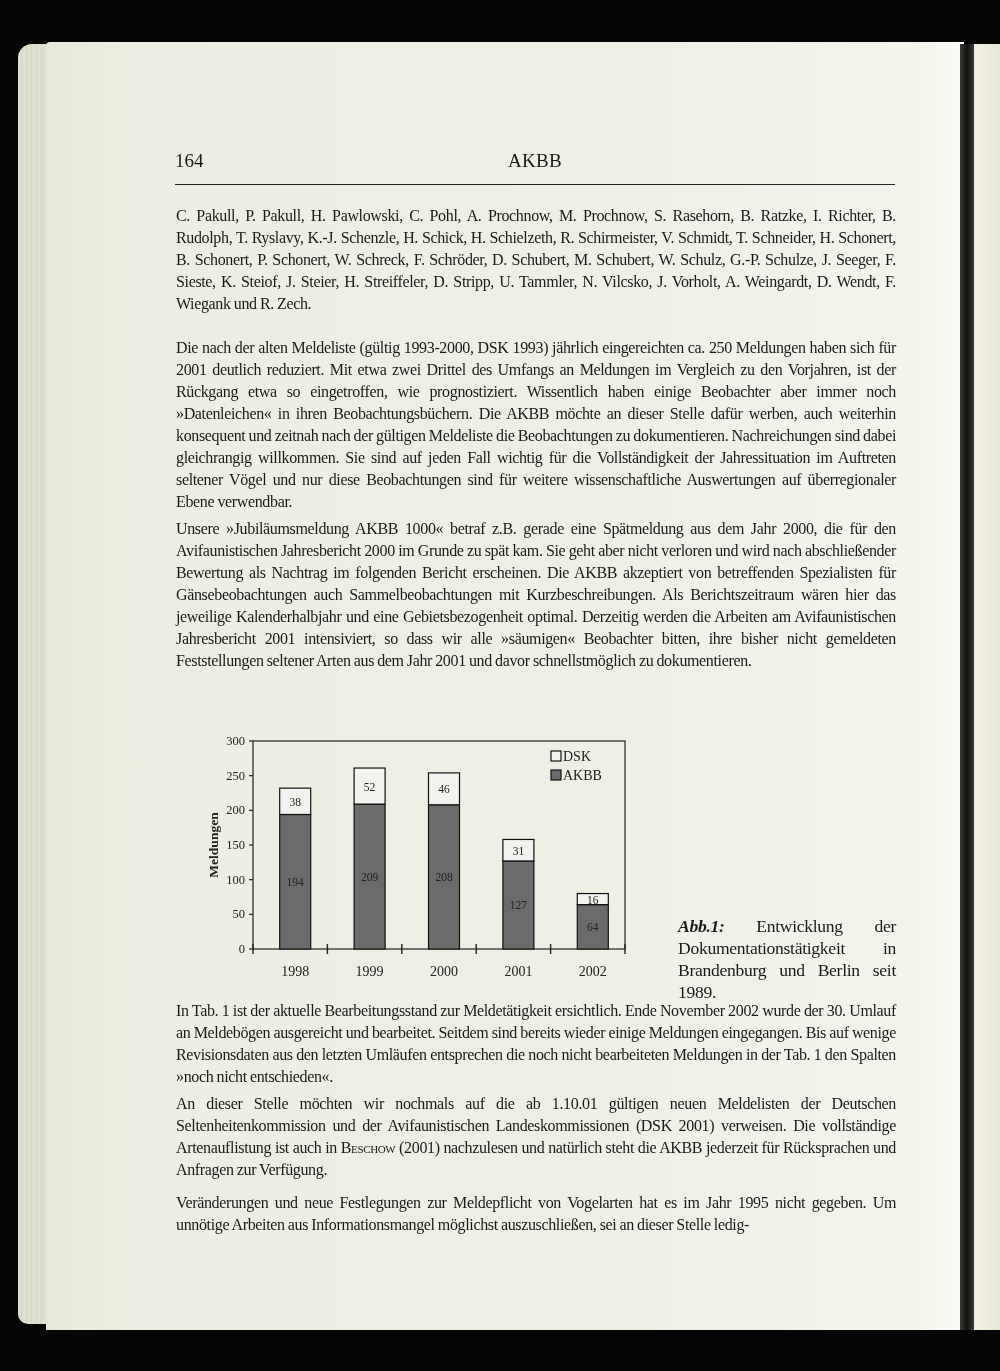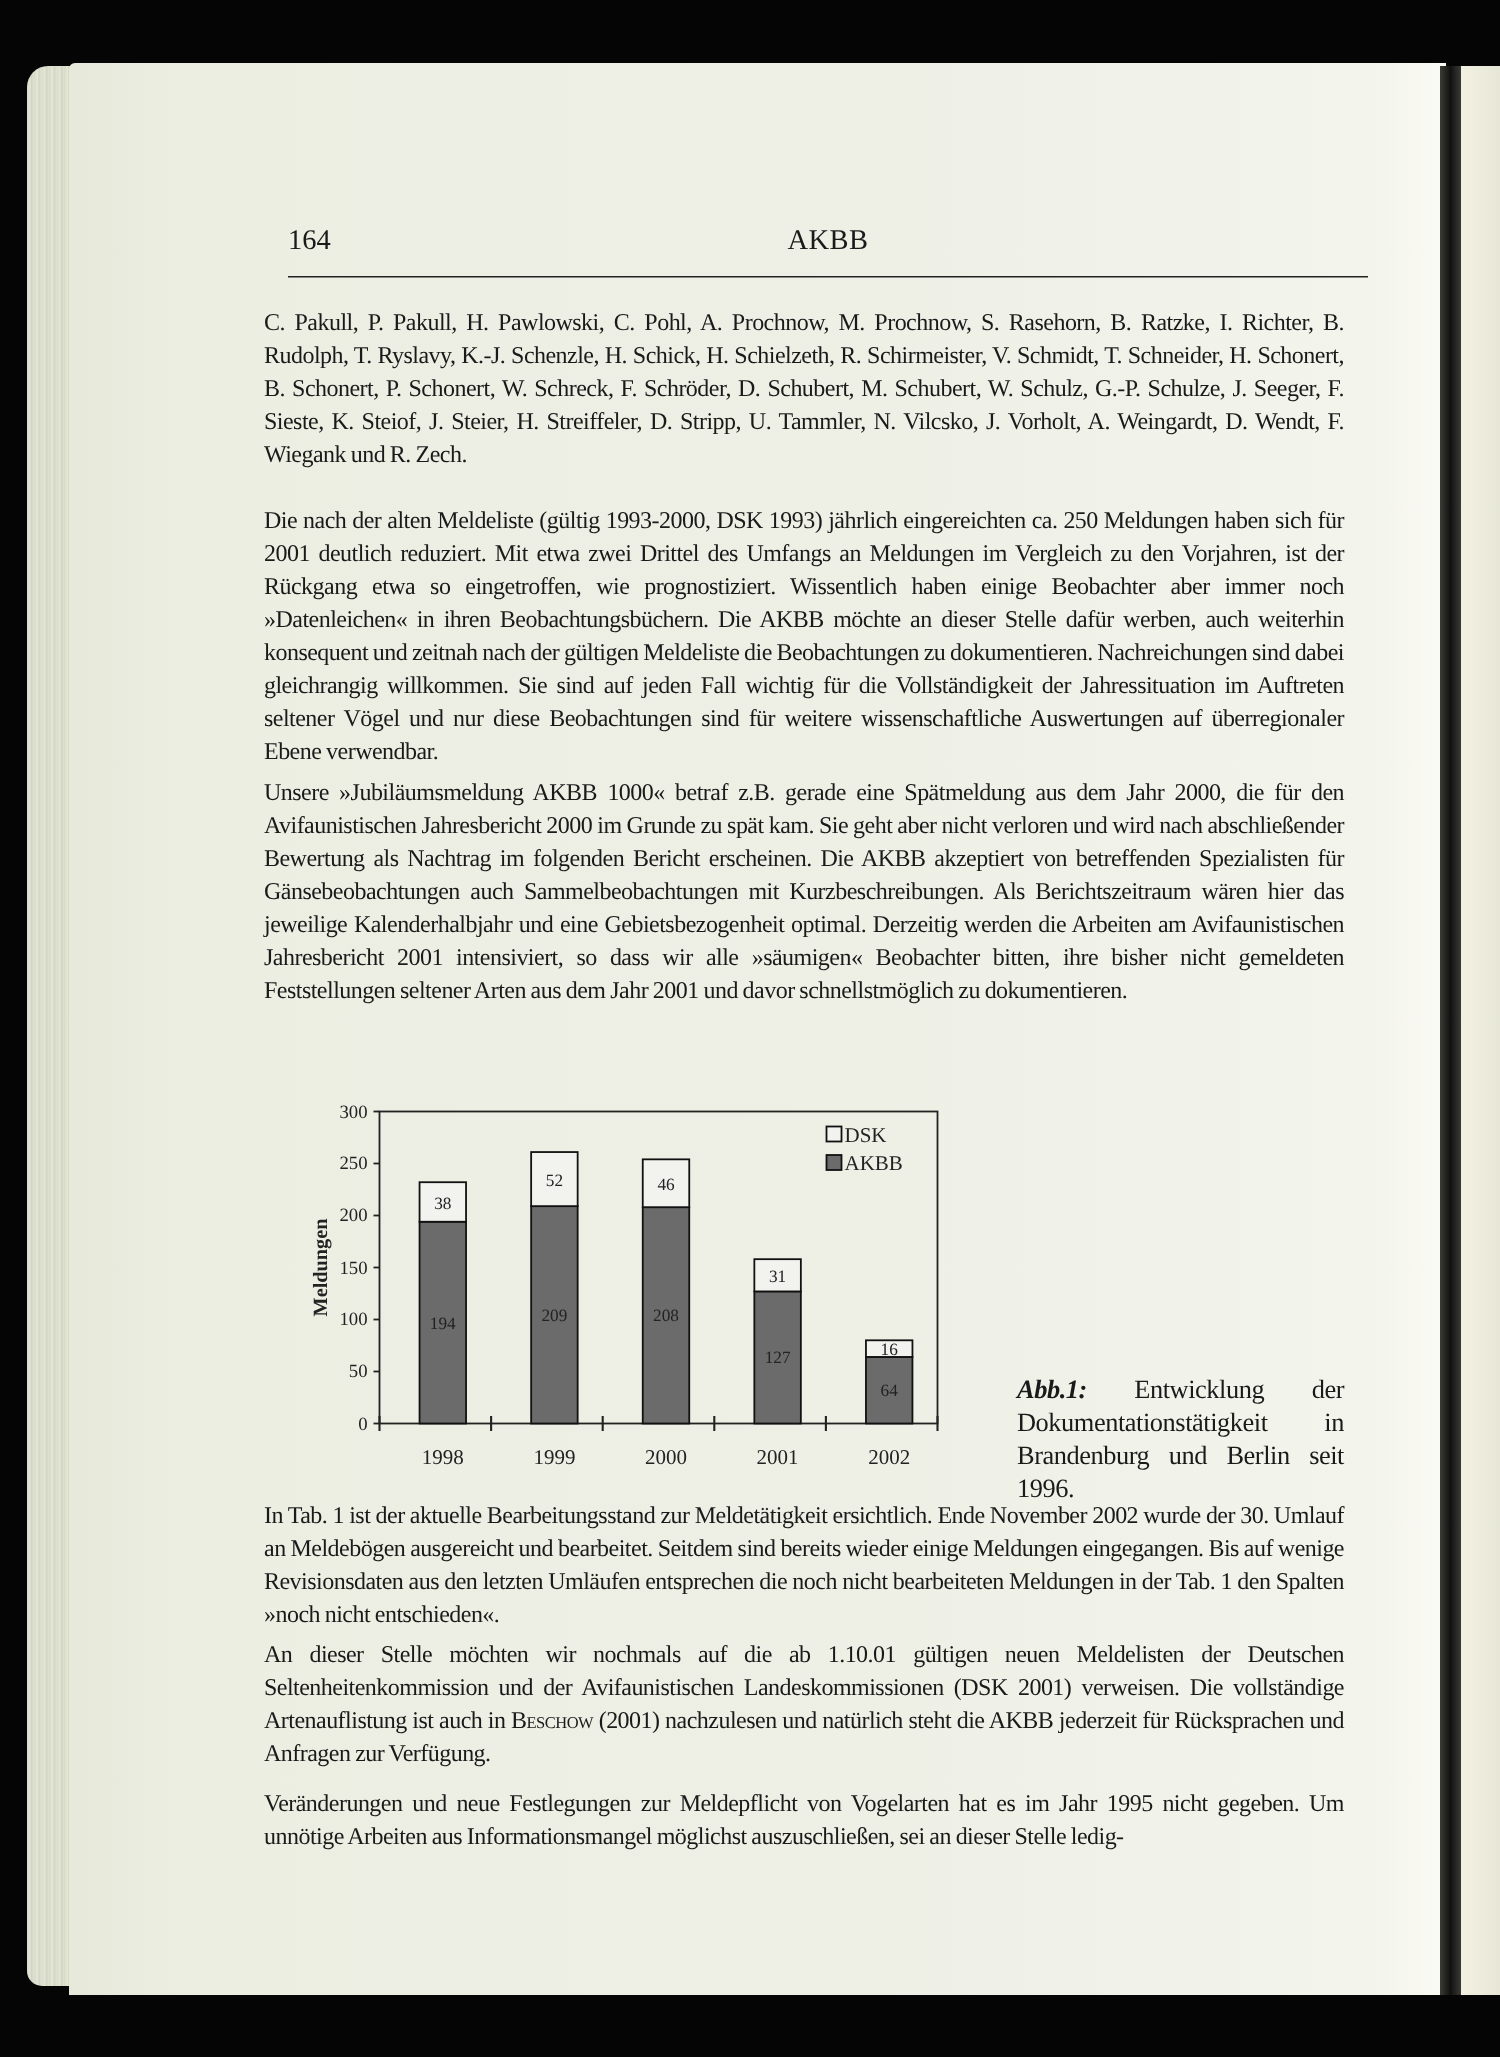--- a/index.html
+++ b/index.html
@@ -8,21 +8,21 @@
   .page-stack { position:absolute; left:18px; top:44px; width:40px; height:1280px;
          background:repeating-linear-gradient(90deg,#d9dccb 0px,#e4e6d6 2px,#d2d5c3 3px,#e2e4d3 5px);
          border-radius:14px 0 0 10px; }
   .page { position:absolute; left:46px; top:42px; width:918px; height:1288px;
           background:linear-gradient(90deg,#e6e8da 0%,#eceee2 8%,#eef0e6 60%,#f3f4ec 95%,#fbfbf5 100%);
           border-radius:4px 0 0 0; }
   .gutter { position:absolute; left:960px; top:44px; width:14px; height:1286px;
           background:linear-gradient(90deg,#3a3a36,#111 50%,#3a3a36); }
   .next-page { position:absolute; left:974px; top:44px; width:26px; height:1286px;
           background:linear-gradient(90deg,#f2f1e2,#e7e7d8); }
-  .header { position:absolute; top:150px; left:192px; width:720px; height:34px; border-bottom:1.5px solid #222; }
+  .header { position:absolute; top:150px; left:175px; width:720px; height:34px; border-bottom:1.5px solid #222; }
   .pageno { position:absolute; left:0; top:0; font-size:19px; }
   .running { position:absolute; left:0; right:0; text-align:center; top:0; font-size:19px; letter-spacing:0.3px; }
   .para { position:absolute; left:176px; width:720px; font-size:16px; line-height:22px;
           text-align:justify; letter-spacing:-0.35px; word-spacing:-0.5px; }
   .sc { font-variant:small-caps; }
   .caption { position:absolute; left:678px; top:915px; width:218px; font-size:17.6px; line-height:22px;
              text-align:justify; letter-spacing:-0.3px; }
   .caption b { font-weight:bold;font-style:italic; }
   .chart { position:absolute; left:196px; top:728px; width:440px; height:262px; }
   .chart svg text { font-family:"Liberation Serif", serif; }
@@ -94,20 +94,20 @@
       <text x="396.8" y="175.57999999999998" font-size="11.5" text-anchor="middle" fill="#222">16</text>
       <text x="396.8" y="248" font-size="14" text-anchor="middle" fill="#222">2002</text>
       <rect x="355" y="23" width="10" height="10" fill="#f2f2ee" stroke="#111" stroke-width="1.2"></rect>
       <text x="367" y="33" font-size="14" fill="#222">DSK</text>
       <rect x="355" y="42" width="10" height="10" fill="#6b6b6b" stroke="#111" stroke-width="1.2"></rect>
       <text x="367" y="52" font-size="14" fill="#222">AKBB</text>
     </svg>
 </div>
 
 <div class="caption">
-  <b>Abb.1:</b><span> Entwicklung der Dokumentationstätigkeit in Brandenburg und Berlin seit 1996.</span>
+  <b>Abb.1:</b><span> Entwicklung der Dokumentationstätigkeit in Brandenburg und Berlin seit 1989.</span>
 </div>
 
 <div class="para" style="top:1000px;">In Tab. 1 ist der aktuelle Bearbeitungsstand zur Meldetätigkeit ersichtlich. Ende November 2002 wurde der 30. Umlauf an Meldebögen ausgereicht und bearbeitet. Seitdem sind bereits wieder einige Meldungen eingegangen. Bis auf wenige Revisionsdaten aus den letzten Umläufen entsprechen die noch nicht bearbeiteten Meldungen in der Tab. 1 den Spalten »noch nicht entschieden«.</div>
 <div class="para" style="top:1093px;">
   <span>An dieser Stelle möchten wir nochmals auf die ab 1.10.01 gültigen neuen Meldelisten der Deutschen Seltenheitenkommission und der Avifaunistischen Landeskommissionen (DSK 2001) verweisen. Die vollständige Artenauflistung ist auch in </span><span class="sc">Beschow</span><span> (2001) nachzulesen und natürlich steht die AKBB jederzeit für Rücksprachen und Anfragen zur Verfügung.</span>
 </div>
 <div class="para" style="top:1192px;">Veränderungen und neue Festlegungen zur Meldepflicht von Vogelarten hat es im Jahr 1995 nicht gegeben. Um unnötige Arbeiten aus Informationsmangel möglichst auszuschließen, sei an dieser Stelle ledig-</div>
 
 </body></html>

